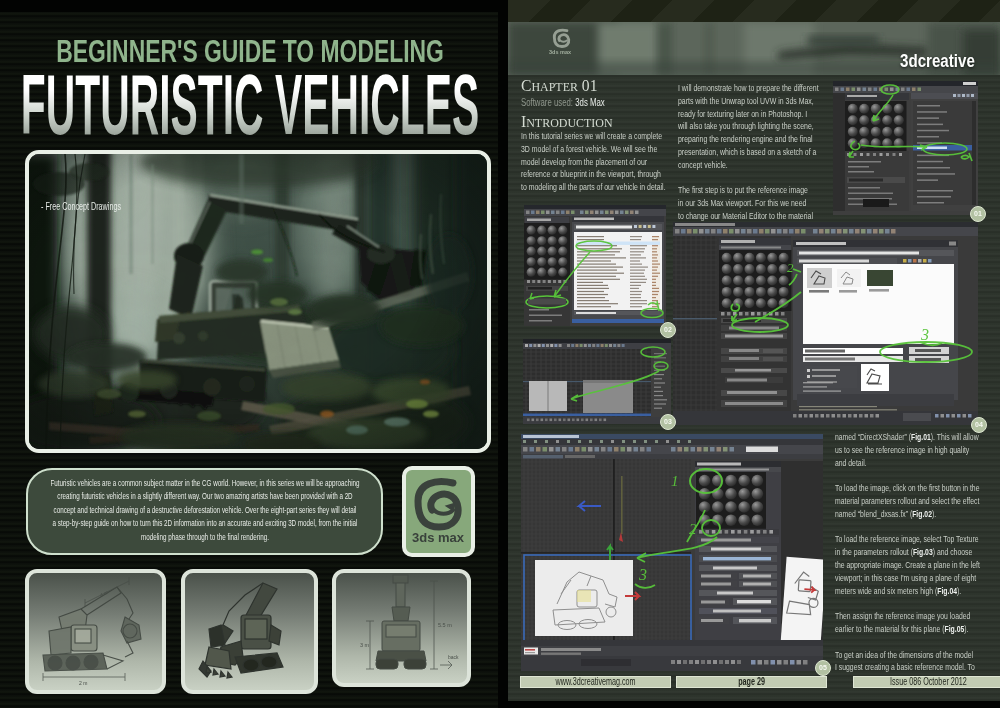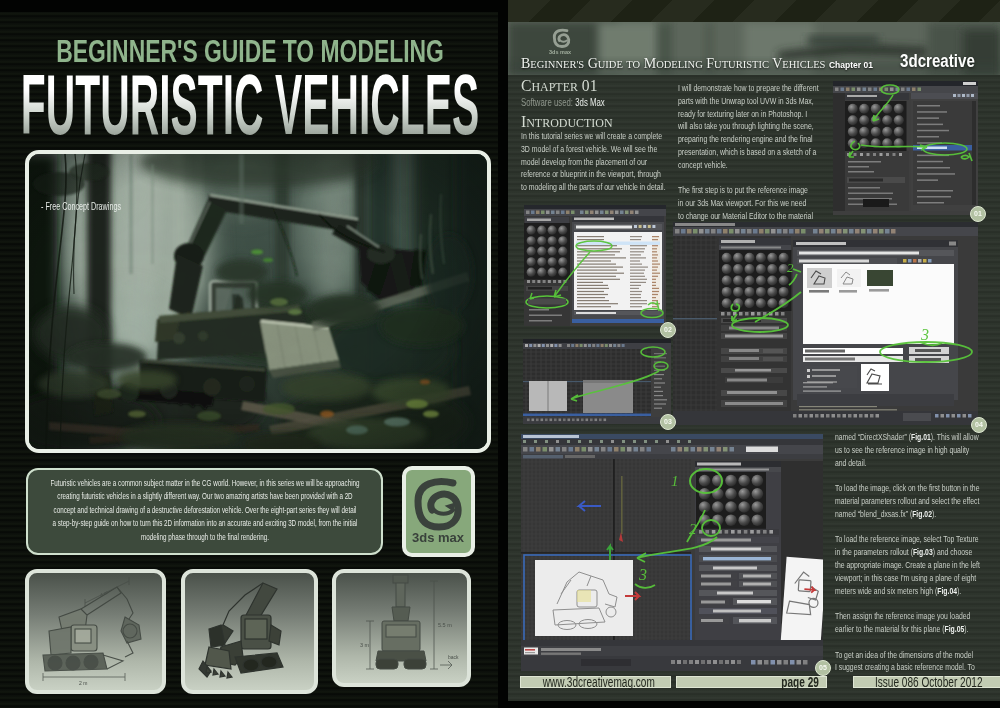--- a/index.html
+++ b/index.html
@@ -14,21 +14,21 @@
 #ltitle2{position:absolute;left:-250px;top:56px;width:1000px;text-align:center;white-space:nowrap;
  font-size:86px;font-weight:bold;letter-spacing:0px;line-height:72px;
  transform:scale(.475,1.0);transform-origin:50% 0;
  background:linear-gradient(180deg,#ffffff 30%,#cdd4cd 65%,#8f998f 100%);
  -webkit-background-clip:text;-webkit-text-fill-color:transparent;}
 #mainimg{position:absolute;left:25px;top:138px;width:458px;height:295px;
  border-radius:14px;border:4px solid #e9efe6;overflow:hidden;background:#2a372c;}
 #dlbadge{position:absolute;left:38px;top:152px;width:110px;height:36px;}
 #freec{position:absolute;left:41px;top:189px;color:#e7ebe7;font-size:10px;transform:scale(.72,1);transform-origin:0 0;white-space:nowrap;}
 #textpanel{position:absolute;left:26px;top:456px;width:353px;height:83px;
- background:#3d4a3c;border:2px solid #cfe0cd;border-radius:12px;}
+ background:#3d4a3c;border:2px solid #cfe0cd;border-radius:26px;}
 #textpanel .tp{position:absolute;left:-73px;top:6px;width:500px;
  color:#e8ece7;font-size:9.5px;line-height:13.4px;text-align:center;
  transform:scale(.66,1);transform-origin:50% 0;}
 #maxpanel{position:absolute;left:402px;top:454px;width:65px;height:83px;background:#87a87b;
  border:4px solid #e9efe6;border-radius:10px;}
 .sketch{position:absolute;border:4px solid #dde4da;border-radius:12px;
  background:linear-gradient(180deg,#4a514a 0%,#757c74 35%,#aeb6a9 75%,#c9d1c4 100%);overflow:hidden;}
 #sk1{left:25px;top:557px;width:133px;height:117px;}
 #sk2{left:181px;top:557px;width:129px;height:117px;}
 #sk3{left:332px;top:557px;width:131px;height:110px;}
@@ -45,21 +45,21 @@
 #rtitle .ch{font-family:"Liberation Sans",sans-serif;font-size:8.5px;font-weight:bold;color:#fff;}
 #logo3dc{position:absolute;left:900px;top:51px;color:#fdfefd;font-size:18px;font-weight:bold;
  letter-spacing:0px;text-shadow:0 1px 3px rgba(0,0,0,.7);transform:scale(.84,1);transform-origin:0 0;}
 .body{color:#c9cfc7;font-size:9.5px;line-height:12.8px;transform:scale(.63,1);transform-origin:0 0;white-space:nowrap;}
 .body b{color:#eef1ee;}
 .gray{color:#8f968c;}
 .fig{position:absolute;background:#3a3b3a;}
 .badge{position:absolute;width:14px;height:14px;border-radius:50%;background:#b2c1a2;border:1px solid #dde7d1;
  color:#f6f9f2;font-size:7px;font-weight:bold;text-align:center;line-height:14px;}
 .fbar{position:absolute;top:676px;height:10px;background:#c2ccb3;border:1px solid #dfe6d4;
- color:#23281f;font-size:14px;text-align:right;line-height:10px;}
+ color:#23281f;font-size:10px;text-align:center;line-height:10px;}
 .fbar span{display:inline-block;transform:scale(.72,1);transform-origin:50% 0;white-space:nowrap;}
 </style></head>
 <body>
 <div id="page">
  <div id="left">
   <div id="ltitle1">BEGINNER'S GUIDE TO MODELING</div>
   <div id="ltitle2">FUTURISTIC VEHICLES</div>
   <div id="mainimg"><svg id="forest" width="458" height="295" xmlns="http://www.w3.org/2000/svg">
 <defs>
 <linearGradient id="fbg" x1="0" y1="0" x2="0" y2="1">
@@ -324,21 +324,20 @@
 <rect x="455" y="8" width="37" height="45" fill="#353e36" filter="url(#bb)"></rect>
 <rect x="0" y="40" width="492" height="13" fill="#39423a" opacity=".55" filter="url(#bb)"></rect>
 <g transform="translate(42,4) scale(.36)" opacity=".55">
 <g fill="none" stroke="#dfe8da" stroke-linecap="round">
 <path d="M47 13 C30 9 12 13 12 31 C12 49 19 57 33 57 C48 57 53 47 52 38 C51 27 42 22 33 25 C26 27.5 23 34 26 40" stroke-width="8"></path>
 <path d="M28 40 C33 45 42 45 47 40" stroke-width="5"></path>
 </g>
 </g>
 <text x="52" y="32" text-anchor="middle" font-family="Liberation Sans,sans-serif" font-size="5.5" font-weight="bold" fill="#b9c6b4" opacity=".8">3ds max</text>
 </svg></div>
- <div id="rtitle">B<span class="sm">EGINNER'S</span> G<span class="sm">UIDE</span> <span class="sm">TO</span> M<span class="sm">ODELING</span> F<span class="sm">UTURISTIC</span> V<span class="sm">EHICLES</span> <span class="ch">Chapter 01</span></div>
  <div id="logo3dc">3dcreative</div>
 
  <div class="abs" style="left:521px;top:76px;font-family:'Liberation Serif',serif;color:#d5dcd3;font-size:17px;transform:scale(.92,1);transform-origin:0 0;">C<span style="font-size:13px;">HAPTER</span> 01</div>
  <div class="abs" style="left:521px;top:97px;font-size:10px;transform:scale(.78,1);transform-origin:0 0;white-space:nowrap;"><span class="gray">Software used:</span> <span style="color:#e8ece8;">3ds Max</span></div>
  <div class="abs" style="left:521px;top:112px;font-family:'Liberation Serif',serif;color:#d5dcd3;font-size:17px;transform:scale(.92,1);transform-origin:0 0;">I<span style="font-size:13px;">NTRODUCTION</span></div>
  <div class="abs body" style="left:521px;top:130px;transform:scale(.73,1);">In this tutorial series we will create a complete<br>3D model of a forest vehicle. We will see the<br>model develop from the placement of our<br>reference or blueprint in the viewport, through<br>to modeling all the parts of our vehicle in detail.</div>
  <div class="abs body" style="left:678px;top:82px;transform:scale(.73,1);">I will demonstrate how to prepare the different<br>parts with the Unwrap tool UVW in 3ds Max,<br>ready for texturing later on in Photoshop. I<br>will also take you through lighting the scene,<br>preparing the rendering engine and the final<br>presentation, which is based on a sketch of a<br>concept vehicle.<br><br>The first step is to put the reference image<br>in our 3ds Max viewport. For this we need<br>to change our Material Editor to the material</div>
  <div class="abs body" style="left:835px;top:431px;transform:scale(.72,1);">named “DirectXShader” (<b>Fig.01</b>). This will allow<br>us to see the reference image in high quality<br>and detail.<br><br>To load the image, click on the first button in the<br>material parameters rollout and select the effect<br>named “blend_dxsas.fx” (<b>Fig.02</b>).<br><br>To load the reference image, select Top Texture<br>in the parameters rollout (<b>Fig.03</b>) and choose<br>the appropriate image. Create a plane in the left<br>viewport; in this case I'm using a plane of eight<br>meters wide and six meters high (<b>Fig.04</b>).<br><br>Then assign the reference image you loaded<br>earlier to the material for this plane (<b>Fig.05</b>).<br><br>To get an idea of the dimensions of the model<br>I suggest creating a basic reference model. To</div>
 
  <div class="fig" id="fig01" style="left:833px;top:81px;width:145px;height:134px;">

